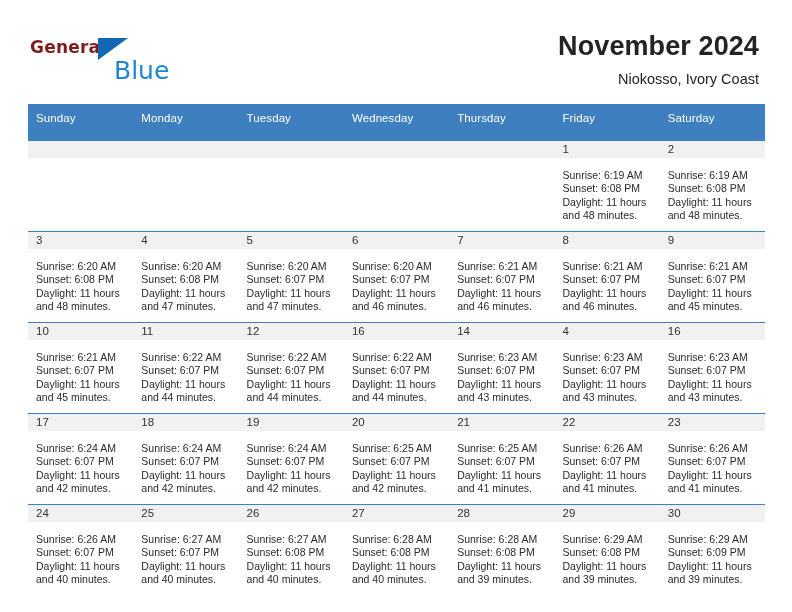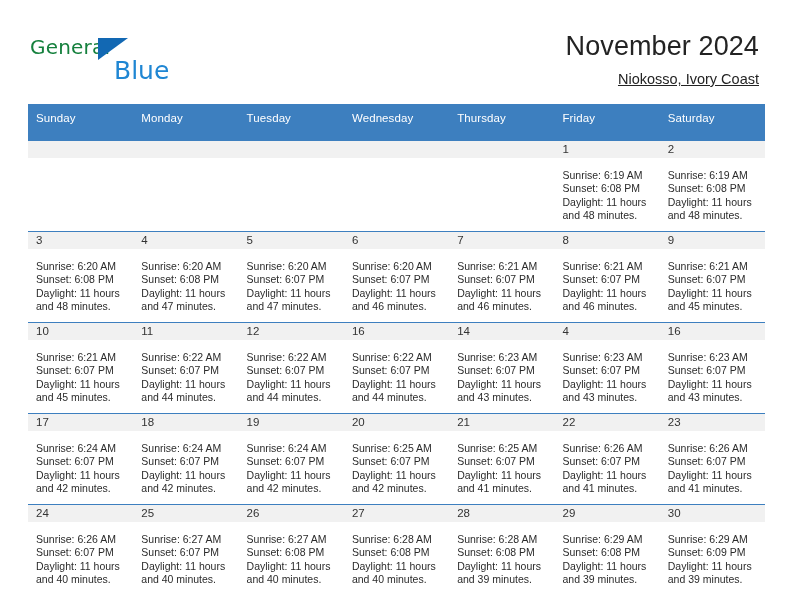--- a/index.html
+++ b/index.html
@@ -32,25 +32,25 @@
   .brand {
     position: absolute;
     left: 30px;
     top: 34px;
     width: 220px;
     height: 56px;
   }
   .brand-general {
     position: absolute;
     left: 0; top: 0;
-    font-size: 20px;
+    font-size: 17px;
     letter-spacing: 0.2px;
-    color: #15803d;
+    color: #7f1d1d;
     font-family: "DejaVu Sans", sans-serif;
-    font-weight: 400;
+    font-weight: 700;
     line-height: 26px;
   }
   .brand-flag {
     position: absolute;
     left: 68px;
     top: 4px;
     width: 0;
     height: 0;
     border-left: 30px solid #1268b3;
     border-bottom: 22px solid transparent;
@@ -67,33 +67,32 @@
   }
 
   .title-block {
     position: absolute;
     right: 33px;
     top: 30px;
     text-align: right;
   }
   .cal-title {
     font-size: 27px;
-    font-weight: 400;
+    font-weight: 700;
     color: #232323;
     letter-spacing: 0.1px;
     line-height: 32px;
     text-align: center;
   }
   .cal-subtitle {
     margin-top: 8px;
     font-size: 14.5px;
     font-weight: 400;
     color: #232323;
     line-height: 18px;
-    text-decoration: underline;
   }
 
   
   .calendar {
     position: absolute;
     left: 28px;
     top: 104px;
     width: 737px;
   }
   table.grid {

